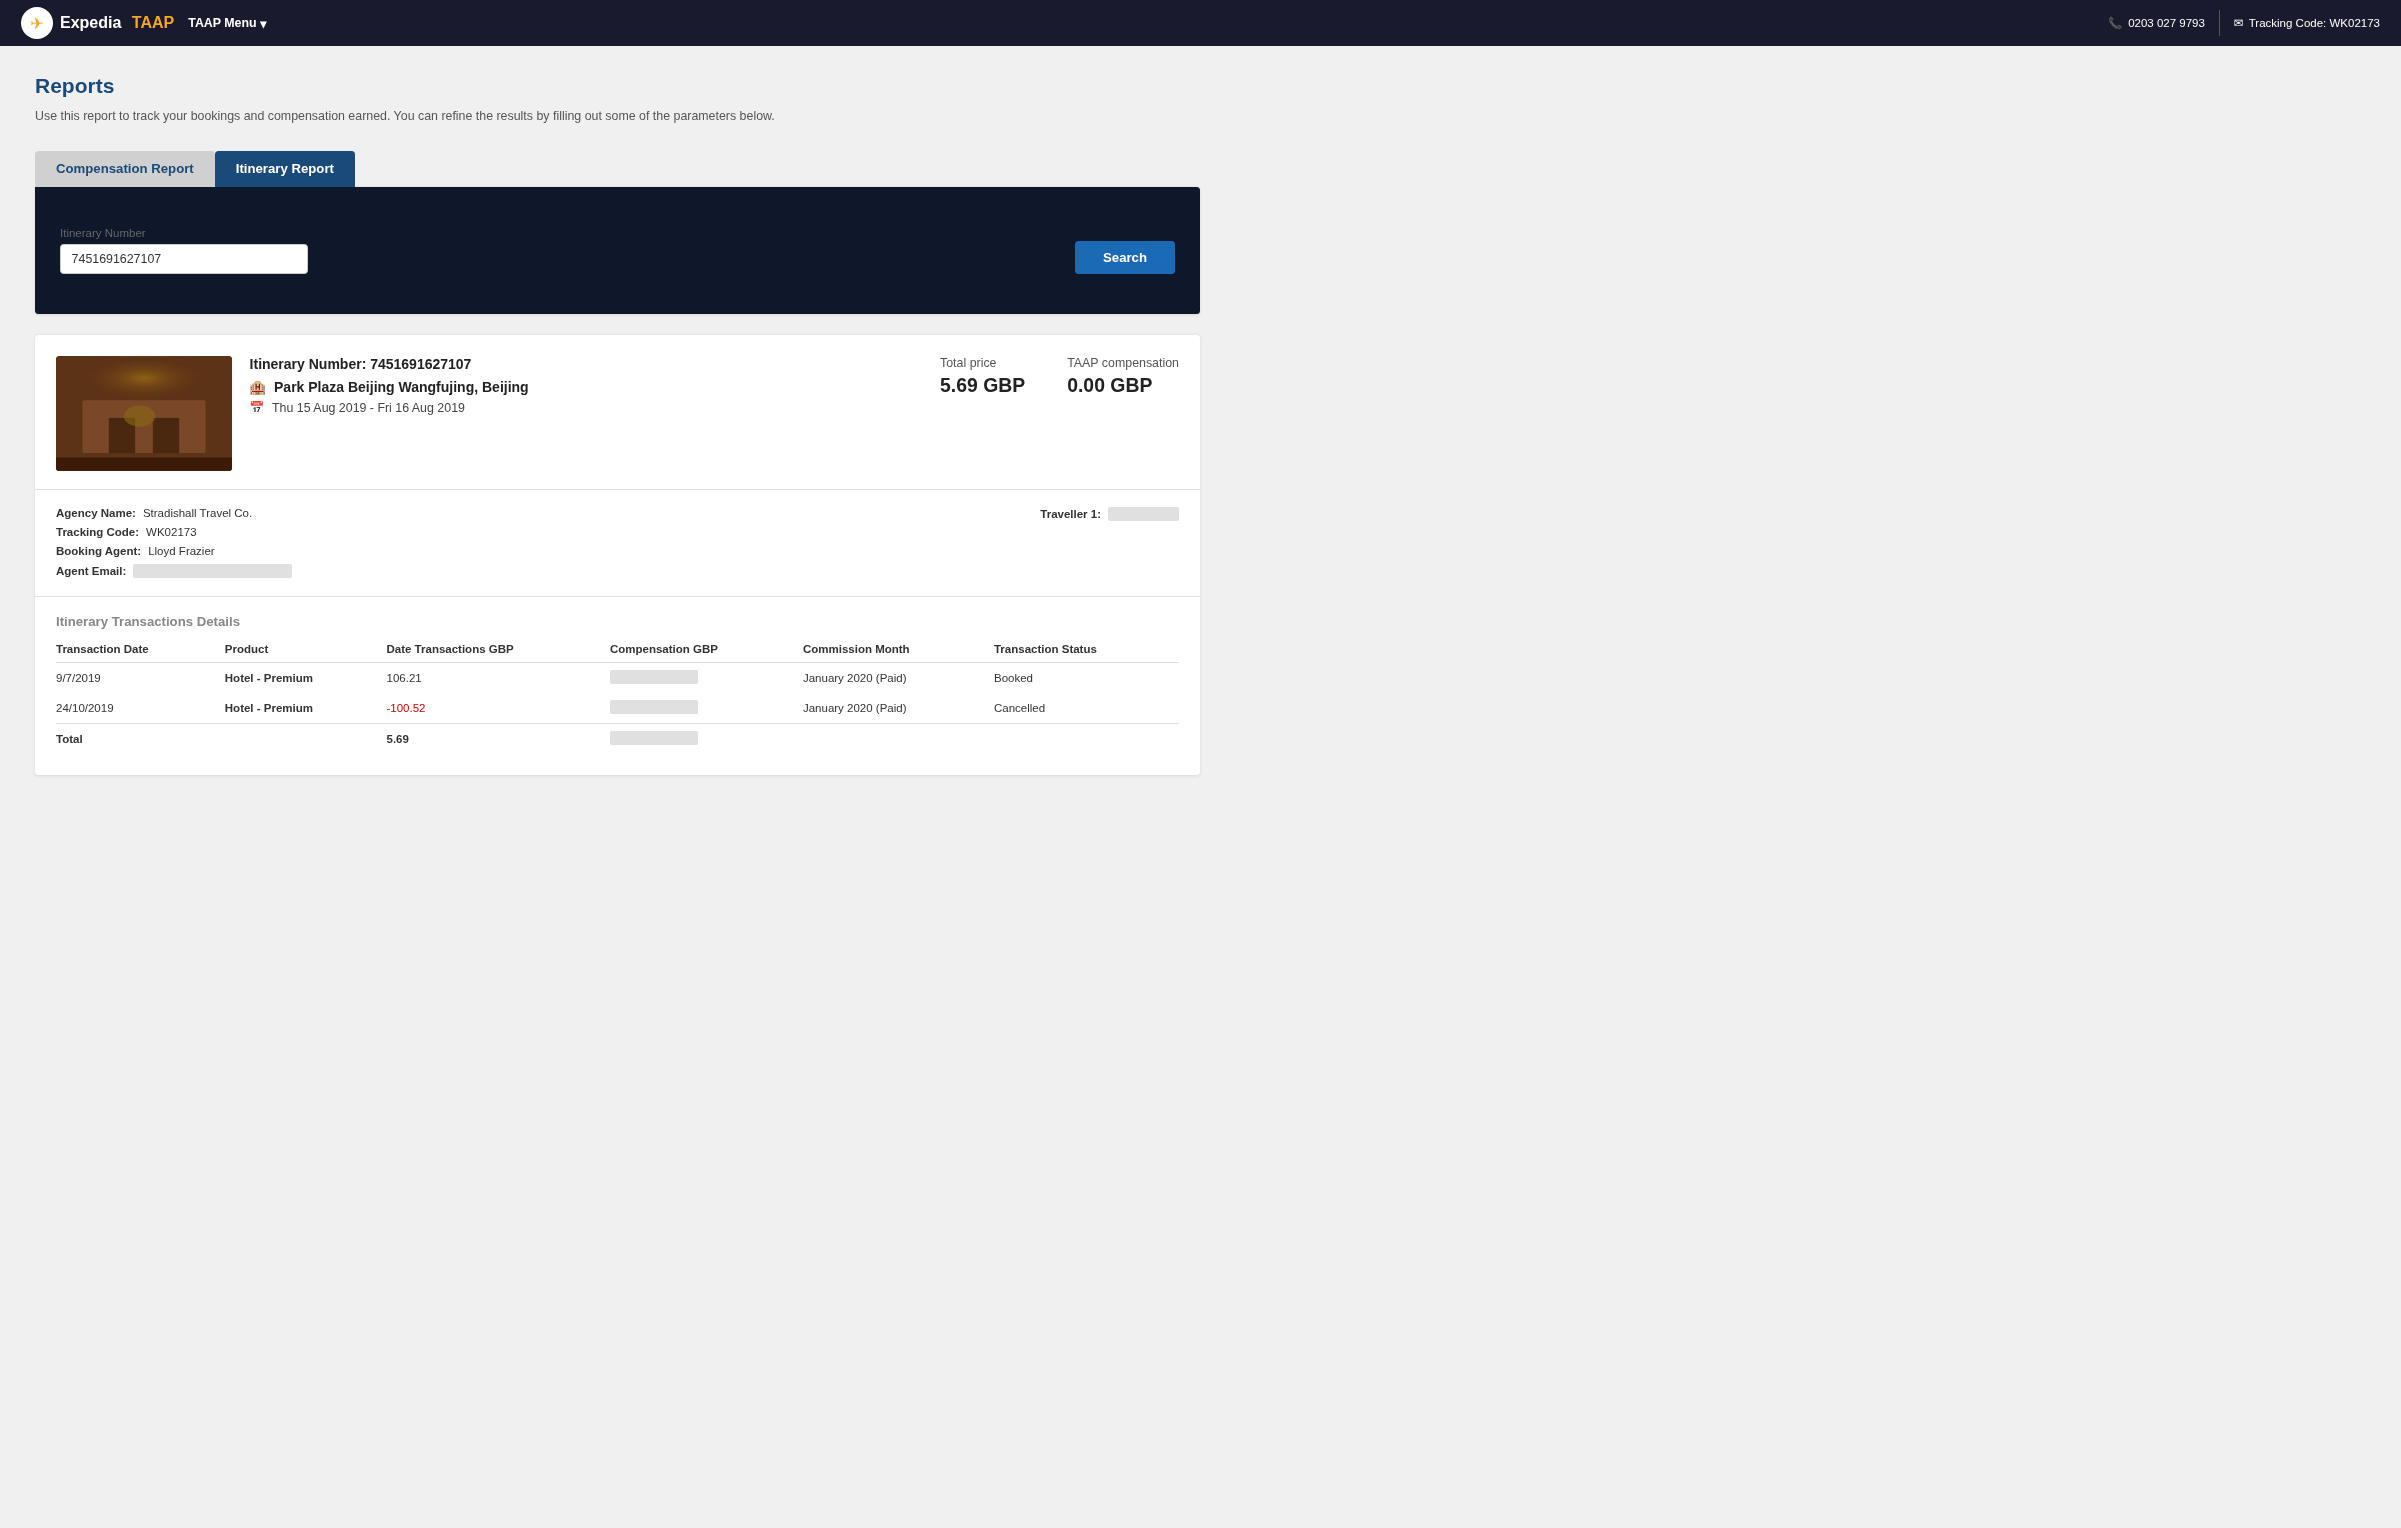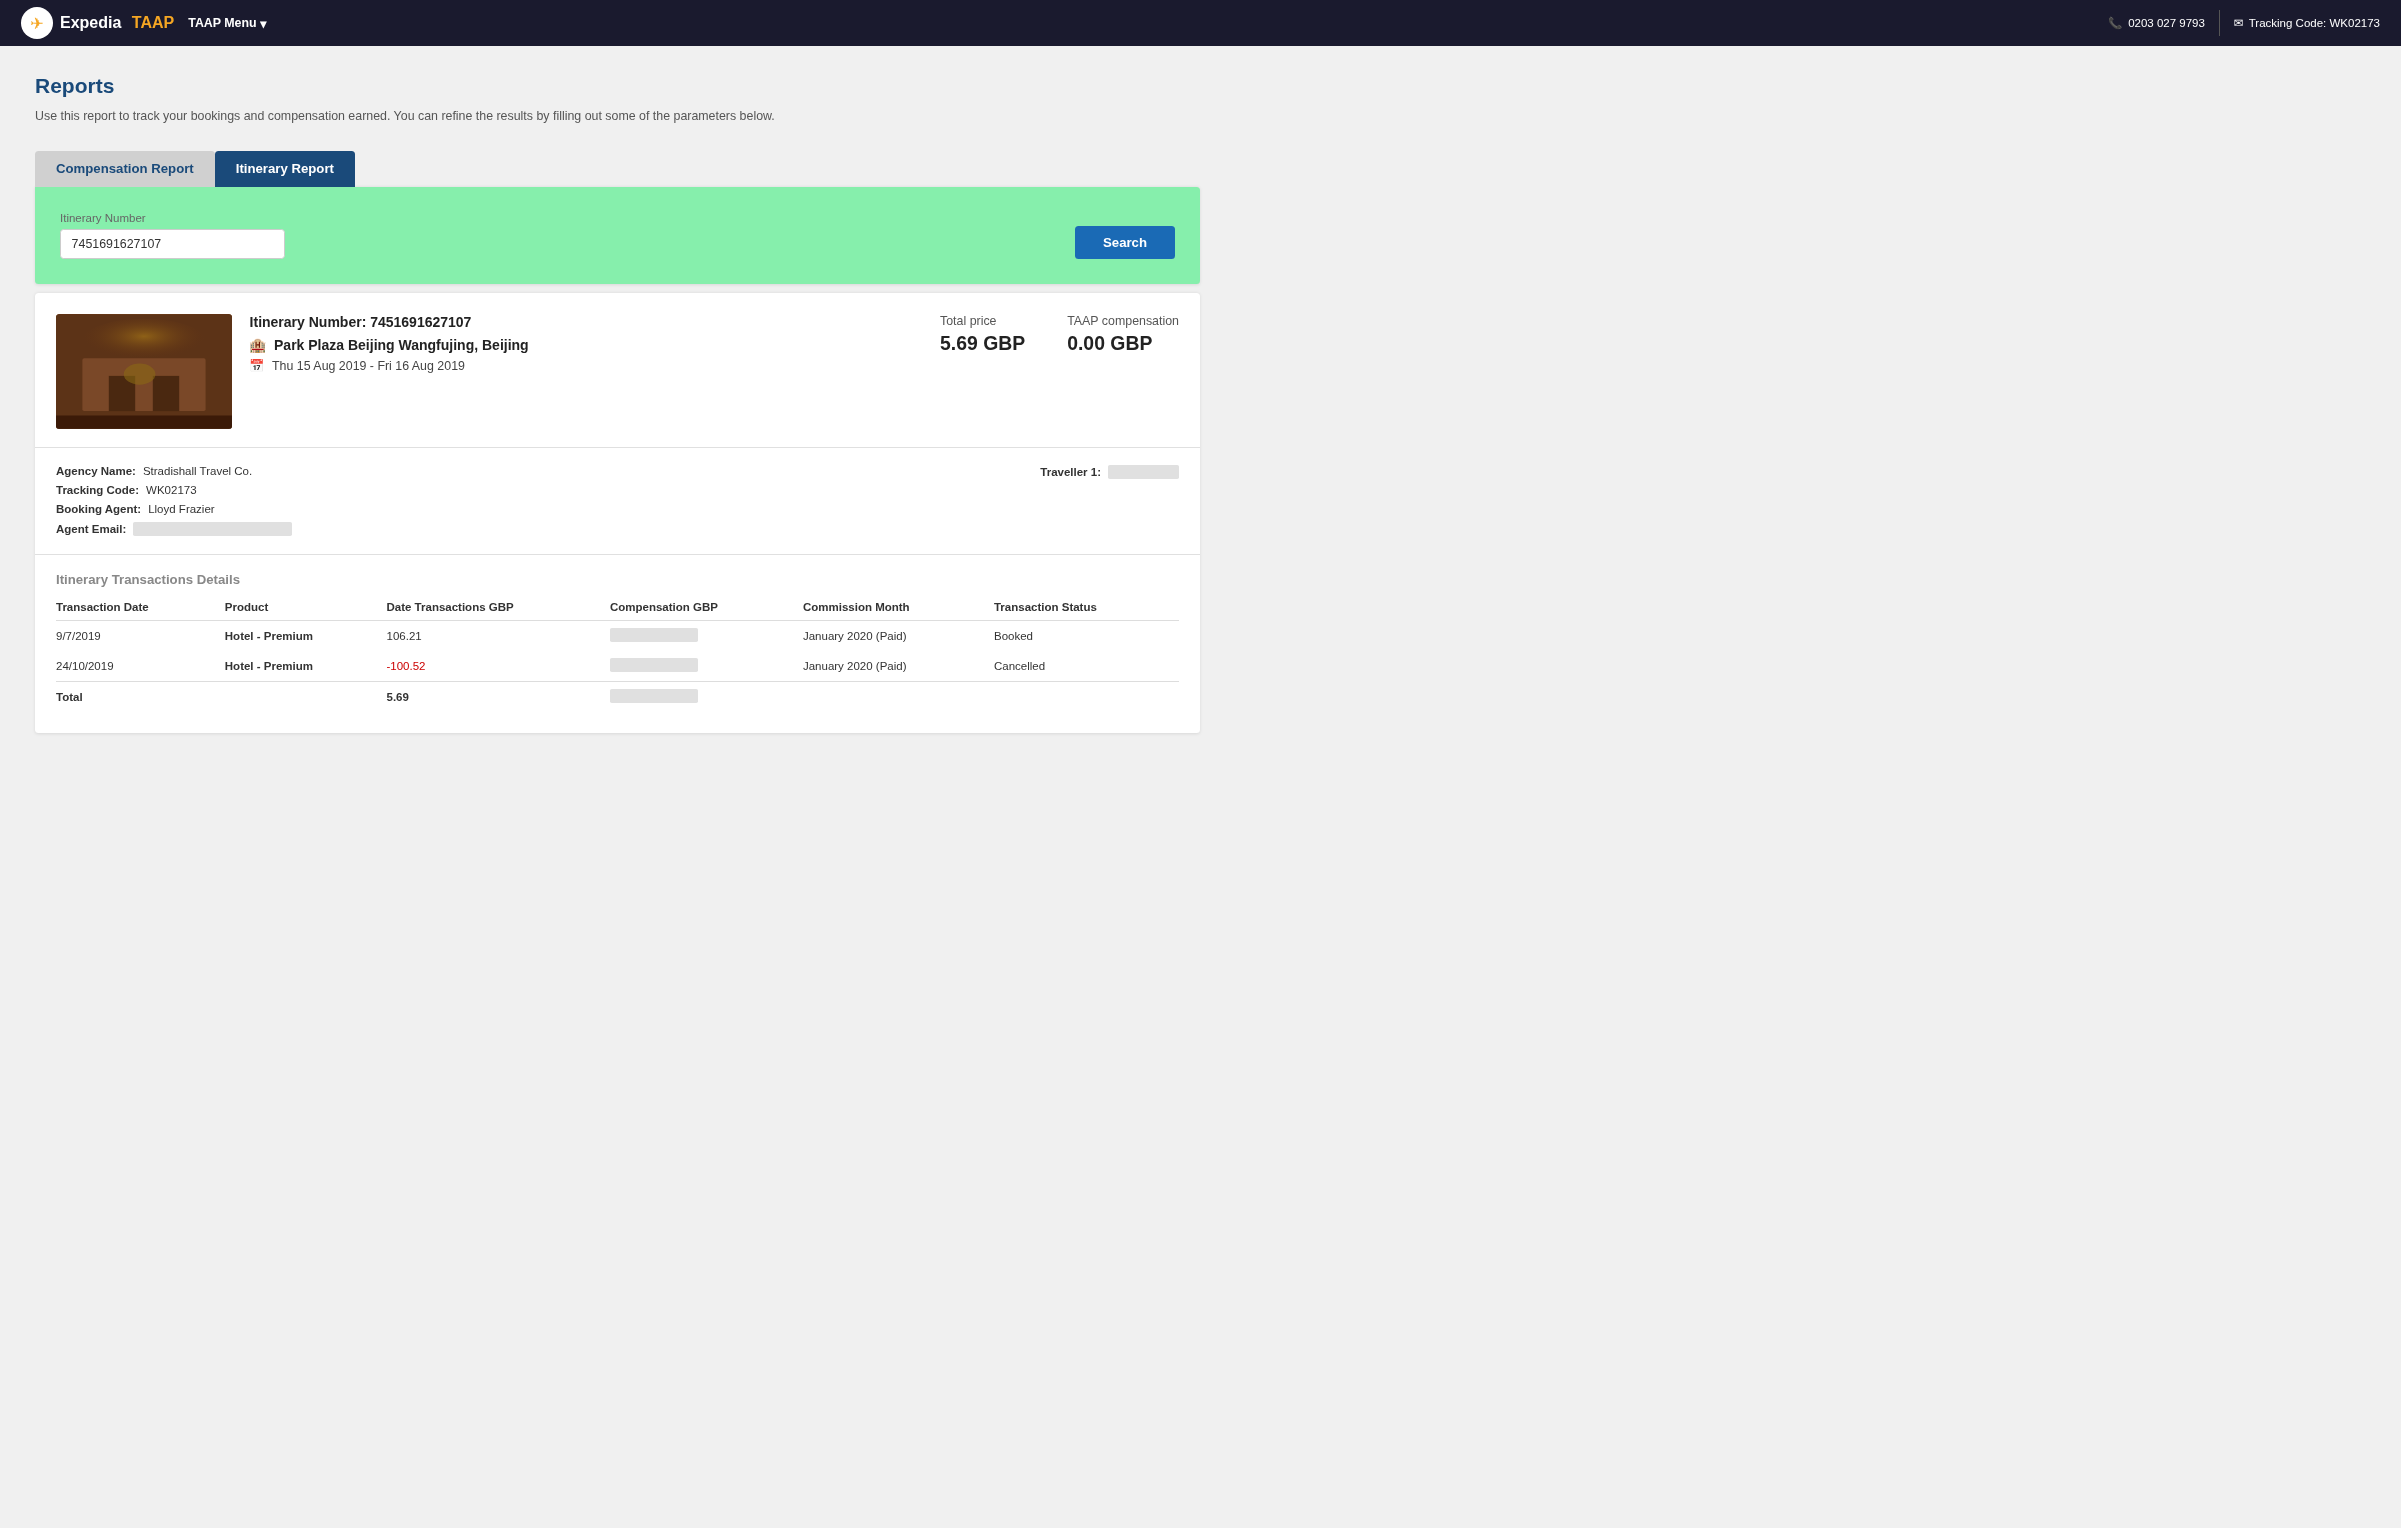--- a/index.html
+++ b/index.html
@@ -43,29 +43,29 @@
     }
     .tab-inactive {
       background: #d0d0d0; color: #1a4a7a;
     }
     .tab-active {
       background: #1a4a7a; color: white;
     }
 
     
     .search-panel {
-      background: #86efac; border-radius: 0 3.5px 3.5px 3.5px; padding: 25px 25px;
-      margin-bottom: 9px; box-shadow: 0 0.9px 3.5px rgba(0,0,0,0.1);
+      background: #0f172a; border-radius: 0 3.5px 3.5px 3.5px; padding: 40px 25px;
+      margin-bottom: 21px; box-shadow: 0 0.9px 3.5px rgba(0,0,0,0.1);
     }
     .search-row { display: flex; align-items: flex-end; gap: 14px; }
     .field-group { display: flex; flex-direction: column; gap: 5.3px; flex: 1; }
     .field-label { font-size: 11.5px; color: #666; }
     .field-input {
       border: 0.9px solid #ccc; border-radius: 3.5px; padding: 7px 10.6px;
-      font-size: 12.4px; width: 225px; color: #333;
+      font-size: 12.4px; width: 248px; color: #333;
     }
     .search-btn {
       background: #1a6ab5; color: white; border: none; border-radius: 3.5px;
       padding: 8.8px 28px; font-size: 13.2px; font-weight: 600; cursor: pointer;
       white-space: nowrap;
     }
 
     
     .result-card {
       background: white; border-radius: 3.5px; padding: 0;

